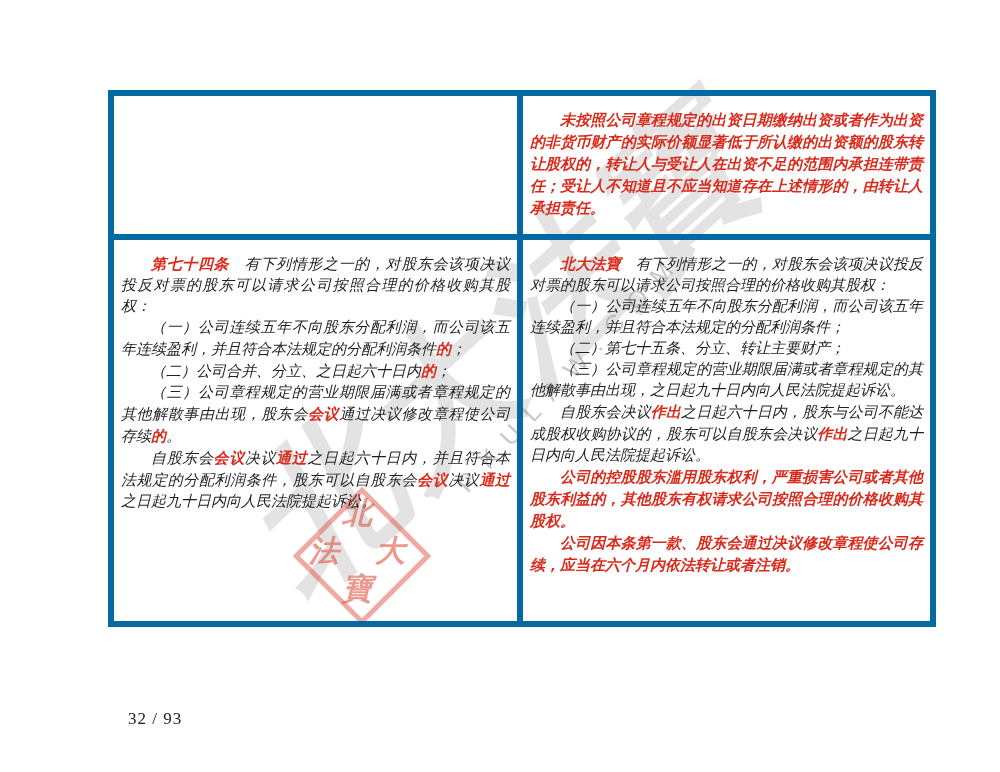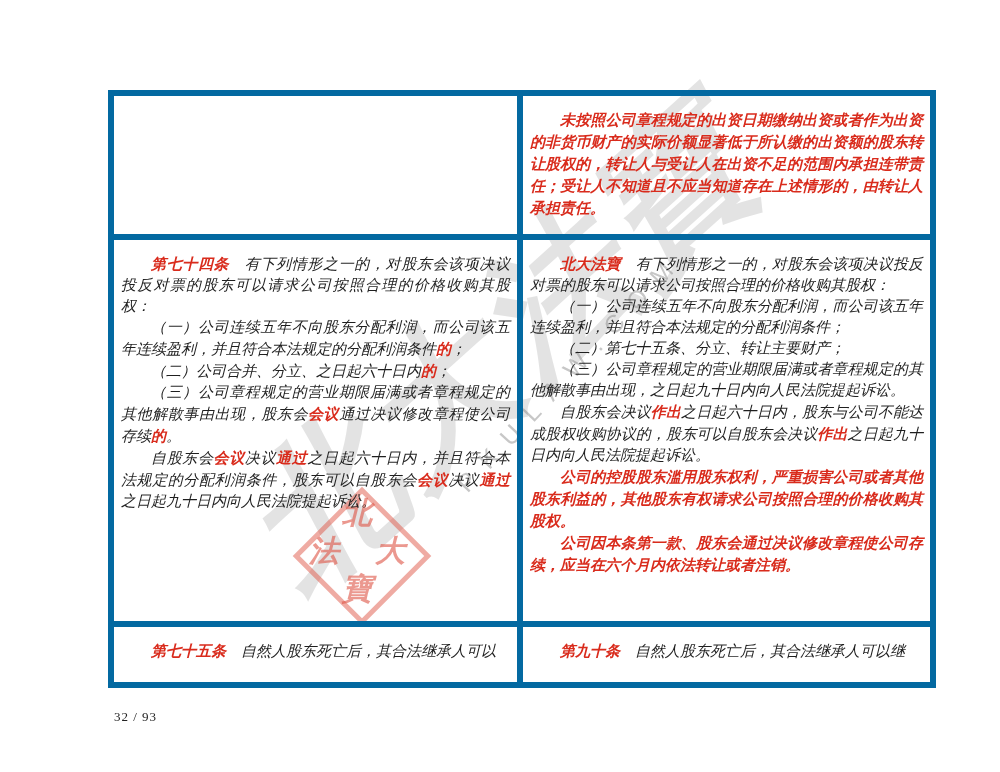--- a/index.html
+++ b/index.html
@@ -59,22 +59,22 @@
     margin:0;text-indent:2em;
     font-size:15px;line-height:21px;text-align:justify;
   }
   .em{
     color:#d92b1c;font-weight:bold;
     font-family:"Liberation Sans","DejaVu Sans",sans-serif;
   }
 
   
   .footer{
-    position:absolute;left:114px;top:709px;z-index:2;
-    font-size:13px;color:#222222;letter-spacing:1px;
+    position:absolute;left:128px;top:709px;z-index:2;
+    font-size:17px;color:#222222;letter-spacing:1px;
   }
 </style>
 </head>
 <body>
 
 <div class="page">
 
   <div class="watermark">
     <div class="wm-calligraphy">北大法寶</div>
     <div class="wm-url">PKULAW.COM</div>
@@ -106,26 +106,18 @@
         <td class="col-new">
             <p><span class="em">北大法寶</span><span>　有下列情形之一的，对股东会该项决议投反对票的股东可以请求公司按照合理的价格收购其股权：</span></p>
             <p><span>（一）公司连续五年不向股东分配利润，而公司该五年连续盈利，并且符合本法规定的分配利润条件；</span></p>
             <p><span>（二）第七十五条、分立、转让主要财产；</span></p>
             <p><span>（三）公司章程规定的营业期限届满或者章程规定的其他解散事由出现，之日起九十日内向人民法院提起诉讼。</span></p>
             <p><span>自股东会决议</span><span class="em">作出</span><span>之日起六十日内，股东与公司不能达成股权收购协议的，股东可以自股东会决议</span><span class="em">作出</span><span>之日起九十日内向人民法院提起诉讼。</span></p>
             <p><span class="em">公司的控股股东滥用股东权利，严重损害公司或者其他股东利益的，其他股东有权请求公司按照合理的价格收购其股权。</span></p>
             <p><span class="em">公司因本条第一款、股东会通过决议修改章程使公司存续，应当在六个月内依法转让或者注销。</span></p>
           </td>
       </tr>
-      <tr class="row-3">
-        <td class="col-old">
-            <p><span class="em">第七十五条</span><span>　自然人股东死亡后，其合法继承人可以</span></p>
-          </td>
-        <td class="col-new">
-            <p><span class="em">第九十条</span><span>　自然人股东死亡后，其合法继承人可以继</span></p>
-          </td>
-      </tr>
     </tbody>
   </table>
 
   <div class="footer">32 / 93</div>
 
 </div>
 
 </body></html>

